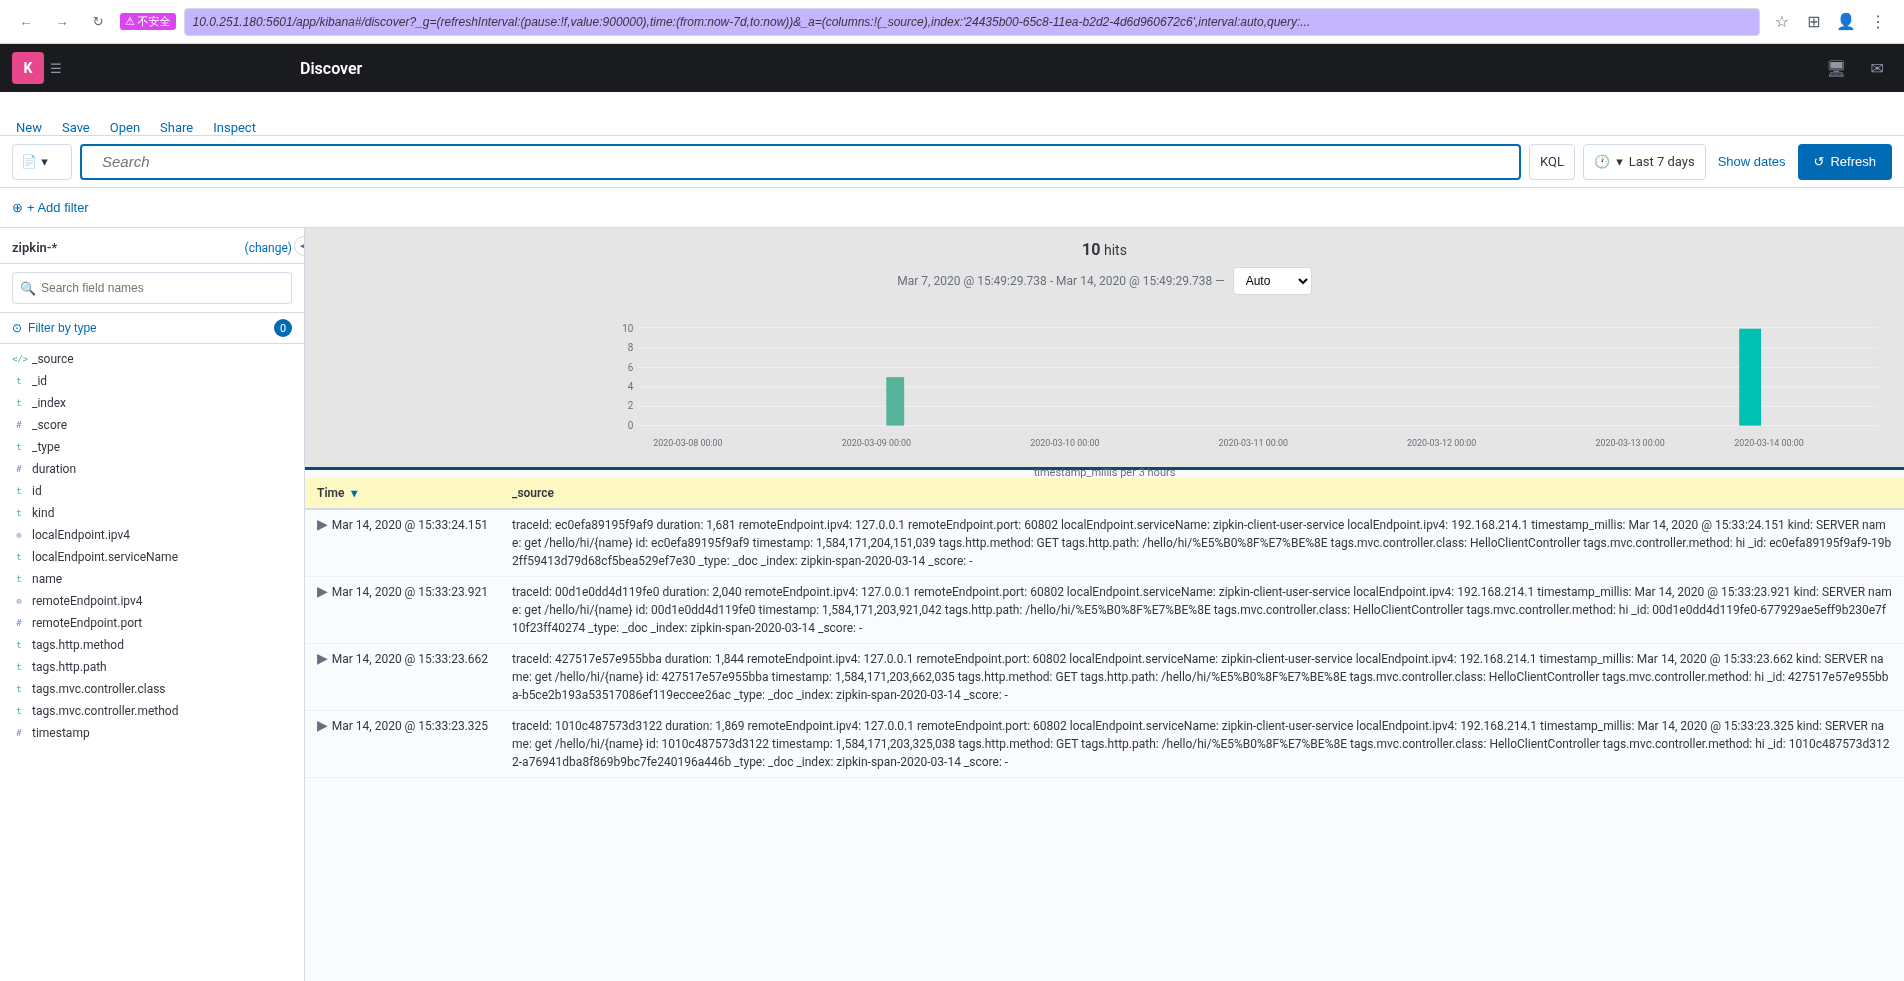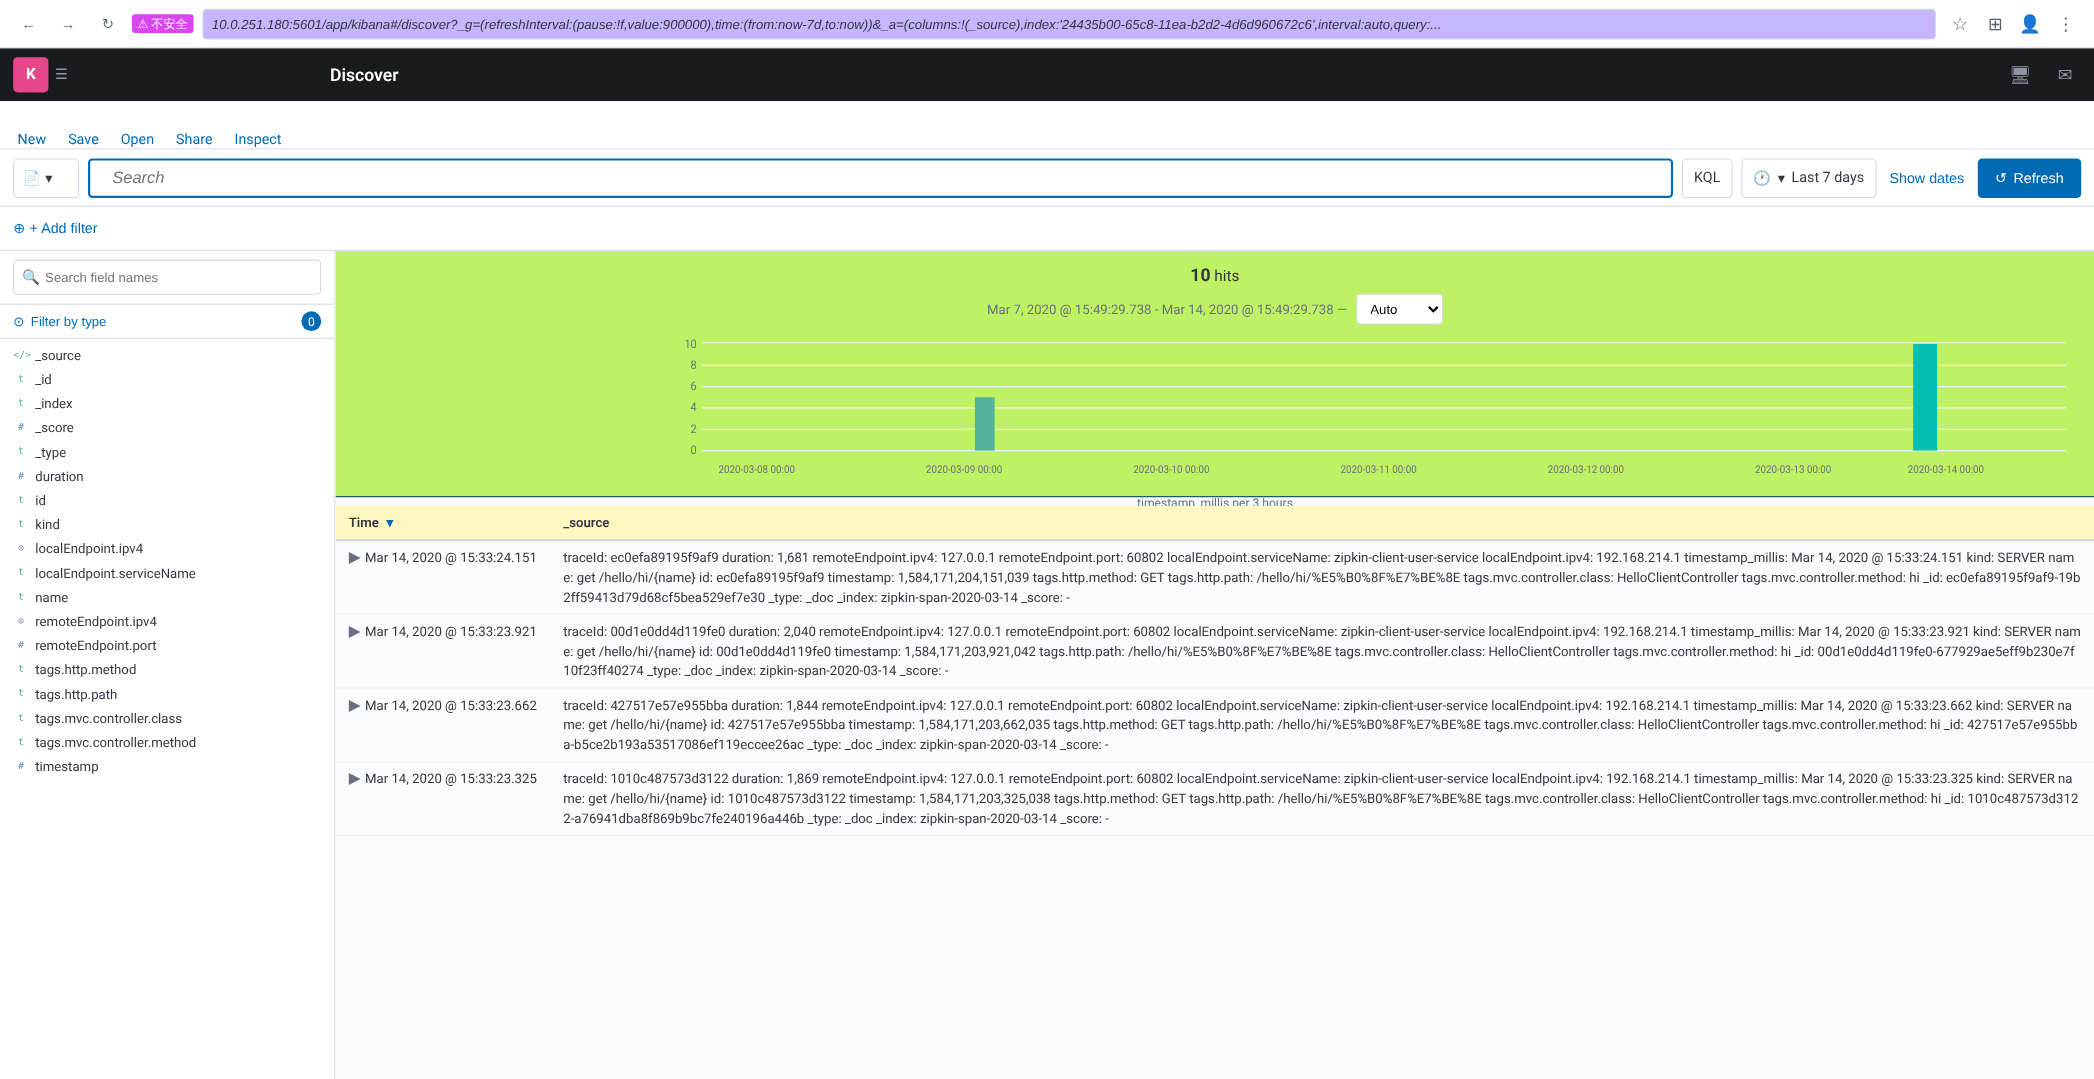--- a/index.html
+++ b/index.html
@@ -202,30 +202,30 @@
       flex: 1;
       display: flex;
       flex-direction: column;
       overflow: hidden;
       background: #fafbfd;
     }
 
     
     .chart-area {
       padding: 12px 16px 8px;
-      background: #bef264;
-      border-bottom: 1px solid #0c4a6e;
+      background: #e5e5e5;
+      border-bottom: 3px solid #0c4a6e;
     }
     .hits-info {
       text-align: center; font-size: 14px; margin-bottom: 8px;
     }
     .hits-count { font-weight: 700; font-size: 16px; }
     .date-range-row {
       display: flex; align-items: center; justify-content: center; gap: 8px;
-      font-size: 12px; color: #69707d; margin-bottom: 8px;
+      font-size: 12px; color: #69707d; margin-bottom: 24px;
     }
     .auto-select {
       height: 28px; border: 1px solid #d3dae6; border-radius: 4px;
       padding: 0 24px 0 8px; font-size: 12px; background: #fff; cursor: pointer;
     }
     .chart-wrapper {
       position: relative; height: 140px;
     }
     .chart-svg { width: 100%; height: 100%; }
     .chart-label {
@@ -319,20 +319,25 @@
 <div class="filter-bar">
   <button class="add-filter-btn">
     <span>⊕</span>
     <span>+ Add filter</span>
   </button>
 </div>
 
 <div class="main-layout">
 
   <div class="sidebar">
+    <div class="sidebar-index-section" style="position:relative;">
+      <span class="index-name">zipkin-*</span>
+      <span class="change-link">(change)</span>
+      <div style="position:absolute;right:-10px;top:50%;transform:translateY(-50%);width:20px;height:20px;background:#fff;border:1px solid #d3dae6;border-radius:50%;display:flex;align-items:center;justify-content:center;font-size:11px;color:#69707d;cursor:pointer;z-index:10;">◀</div>
+    </div>
 
     <div class="sidebar-search-section">
       <div class="field-search-wrapper">
         <span class="field-search-icon">🔍</span>
         <input class="field-search" placeholder="Search field names" style="">
       </div>
     </div>
 
     <div class="filter-by-type-row">
       <button class="filter-by-type-btn">

